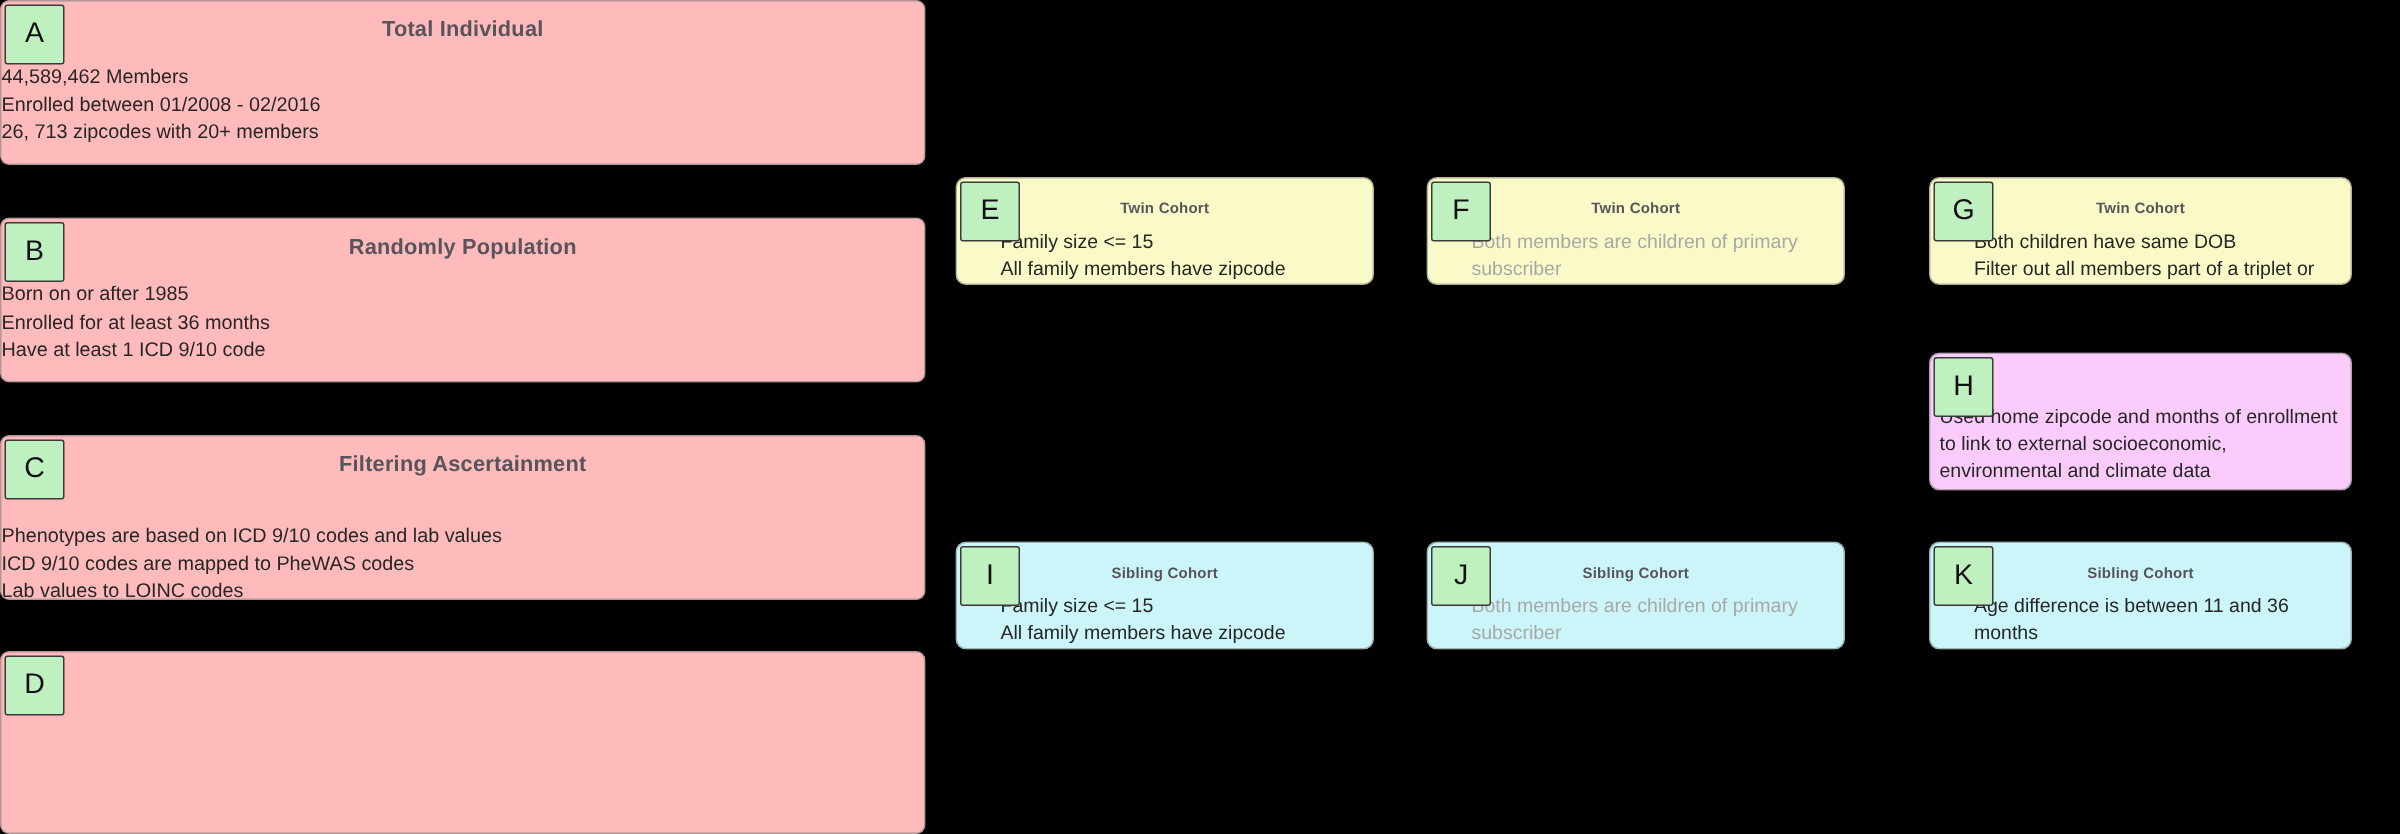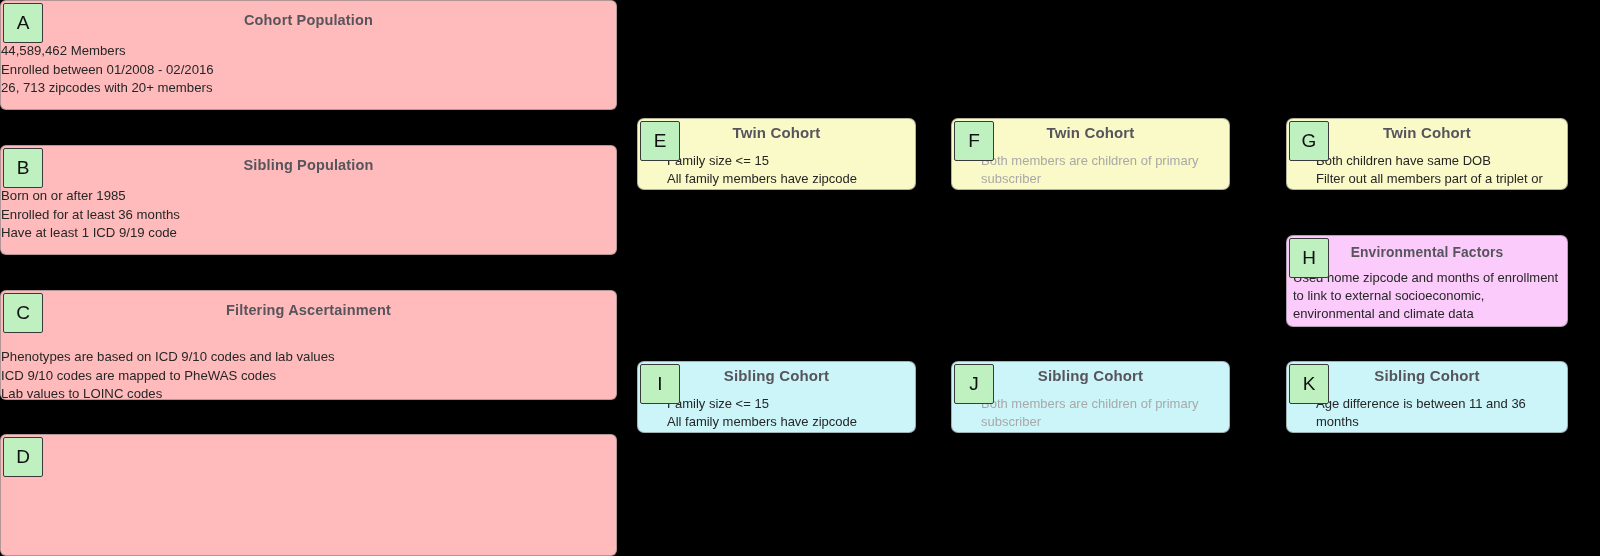--- a/index.html
+++ b/index.html
@@ -100,45 +100,45 @@
   #panel-g { left: 1286px; top: 118px; width: 282px; height: 72px; }
 
   
   #panel-h { left: 1286px; top: 235px; width: 282px; height: 92px; }
 
   
   #panel-i { left: 637px;  top: 361px; width: 279px; height: 72px; }
   #panel-j { left: 951px;  top: 361px; width: 279px; height: 72px; }
   #panel-k { left: 1286px; top: 361px; width: 282px; height: 72px; }
 
-  .row-card .panel-title { top: 5px; font-size: 15px; }
+  .row-card .panel-title { top: 15px; font-size: 10px; }
   .row-card .panel-body  { top: 33px; font-size: 13px; line-height: 18px; margin-left: 29px; }
 
   #panel-h .panel-title { top: 9px; font-size: 13.8px; }
   #panel-h .panel-body  { top: 33px; font-size: 13px; line-height: 18px; left: 6px; right: 6px; }
 </style>
 </head>
 <body>
 
 <div id="canvas">
 
   <div class="panel pink tall" id="panel-a">
     <div class="badge">A</div>
-    <div class="panel-title">Cohort Population</div>
+    <div class="panel-title">Total Individual</div>
     <div class="panel-body">44,589,462 Members
 Enrolled between 01/2008 - 02/2016
 26, 713 zipcodes with 20+ members</div>
   </div>
 
   <div class="panel pink tall" id="panel-b">
     <div class="badge">B</div>
-    <div class="panel-title">Sibling Population</div>
+    <div class="panel-title">Randomly Population</div>
     <div class="panel-body">Born on or after 1985
 Enrolled for at least 36 months
-Have at least 1 ICD 9/19 code</div>
+Have at least 1 ICD 9/10 code</div>
   </div>
 
   <div class="panel pink tall" id="panel-c">
     <div class="badge">C</div>
     <div class="panel-title">Filtering Ascertainment</div>
     <div class="panel-body">Phenotypes are based on ICD 9/10 codes and lab values
 ICD 9/10 codes are mapped to PheWAS codes
 Lab values to LOINC codes
 Individual has phenotype by presence of 1 or more ICD 9/10 code in their claims history for that PheWAS code</div>
   </div>
@@ -163,21 +163,20 @@
 
   <div class="panel yellow row-card" id="panel-g">
     <div class="badge">G</div>
     <div class="panel-title">Twin Cohort</div>
     <div class="panel-body">Both children have same DOB
 Filter out all members part of a triplet or greater</div>
   </div>
 
   <div class="panel magenta" id="panel-h">
     <div class="badge">H</div>
-    <div class="panel-title">Environmental Factors</div>
     <div class="panel-body">Used home zipcode and months of enrollment to link to external socioeconomic, environmental and climate data</div>
   </div>
 
   <div class="panel cyan row-card" id="panel-i">
     <div class="badge">I</div>
     <div class="panel-title">Sibling Cohort</div>
     <div class="panel-body">Family size &lt;= 15
 All family members have zipcode information</div>
   </div>
 

